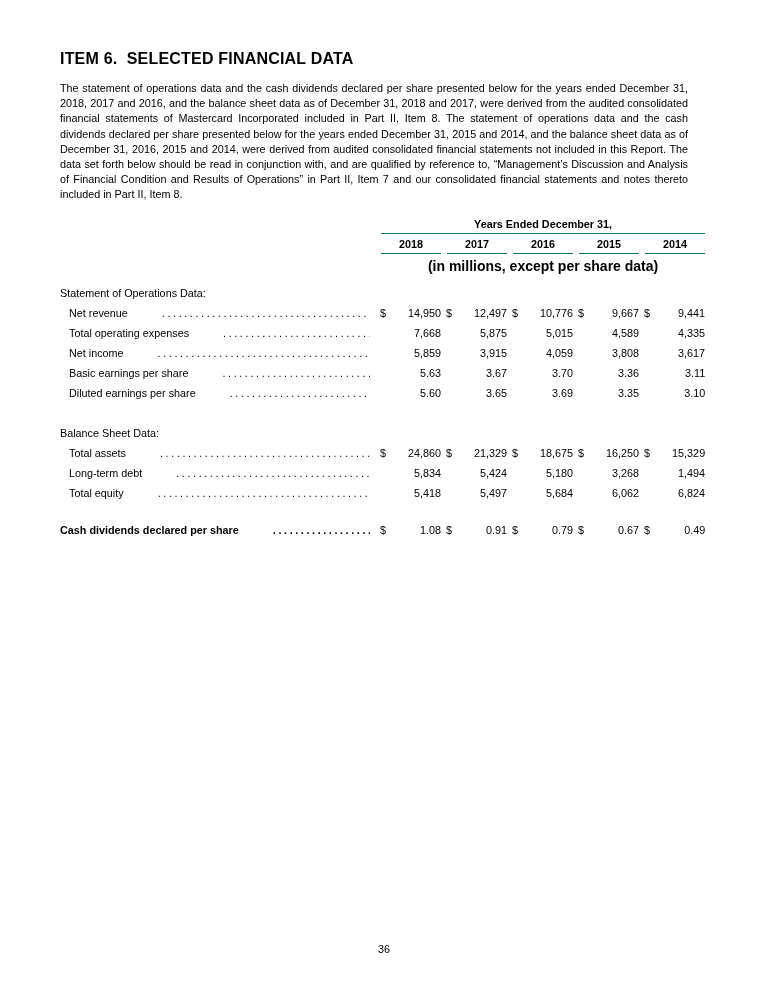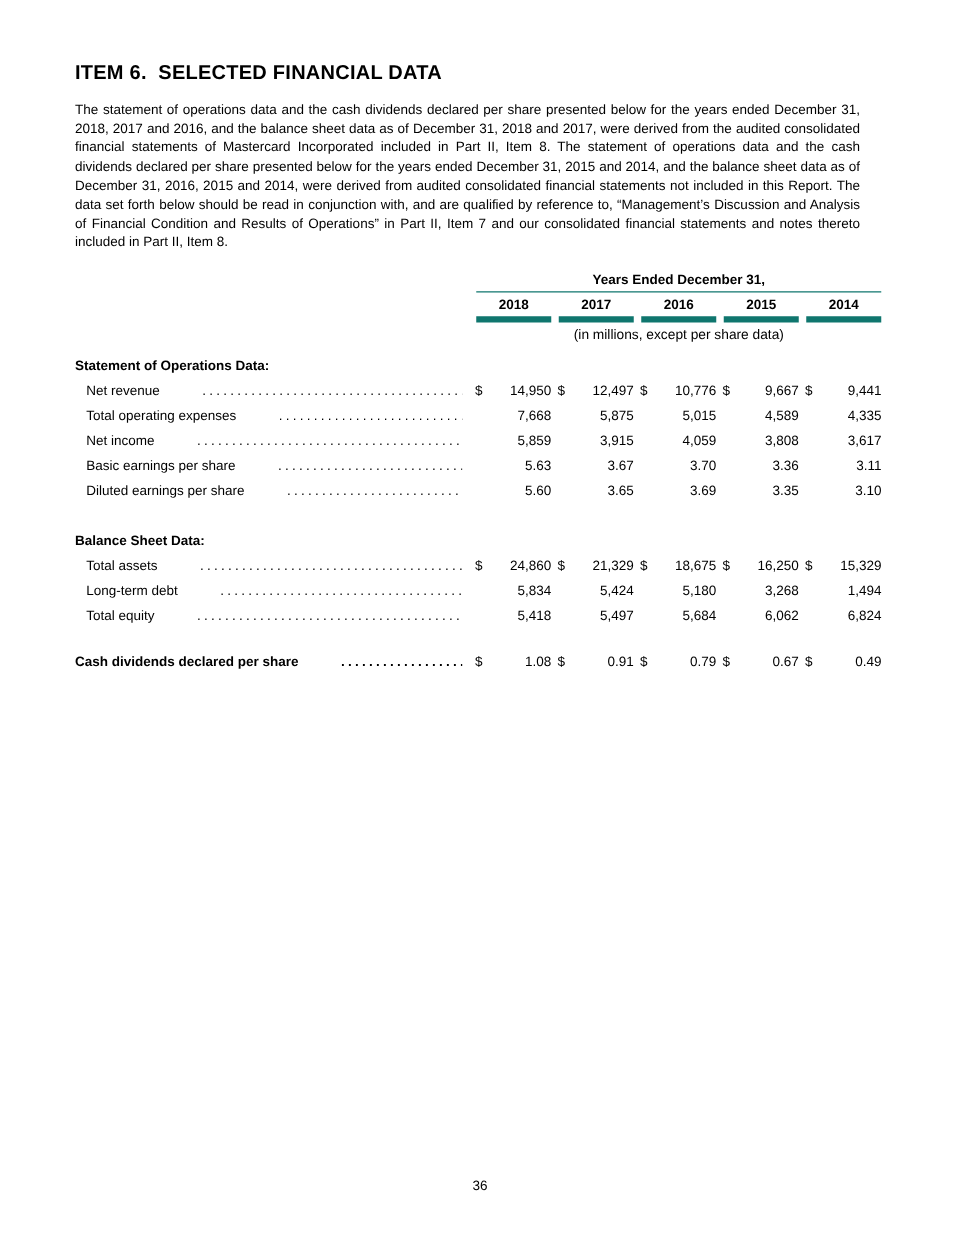--- a/index.html
+++ b/index.html
@@ -39,32 +39,32 @@
     font-weight: bold;
     text-align: center;
     border-bottom: 1px solid #0f766e;
     padding-bottom: 3px;
     margin: 0 3px;
     white-space: nowrap;
   }
   .yearcell {
     font-weight: bold;
     text-align: center;
-    border-bottom: 5px solid #0f766e;
+    border-bottom: 1px solid #0f766e;
     padding: 4px 0 3px 0;
     margin: 0 3px;
   }
   .units-note {
-    font-weight: normal;
-    font-size: 11px;
+    font-weight: bold;
+    font-size: 14px;
     text-align: center;
     padding: 4px 0 6px 0;
   }
   .section-heading {
-    font-weight: bold;
+    font-weight: normal;
     padding: 7px 0 4px 0;
   }
   td.cell-label { padding: 4px 8px 4px 0; }
   td.cell-label.indent .leader { padding-left: 9px; }
   td.cell-label.bold { font-weight: bold; }
   .leader { display: flex; align-items: baseline; overflow: hidden; gap: 32px; }
   .leader .lbl { white-space: nowrap; }
   .leader .dots {
     flex: 1 1 auto;
     overflow: hidden;

